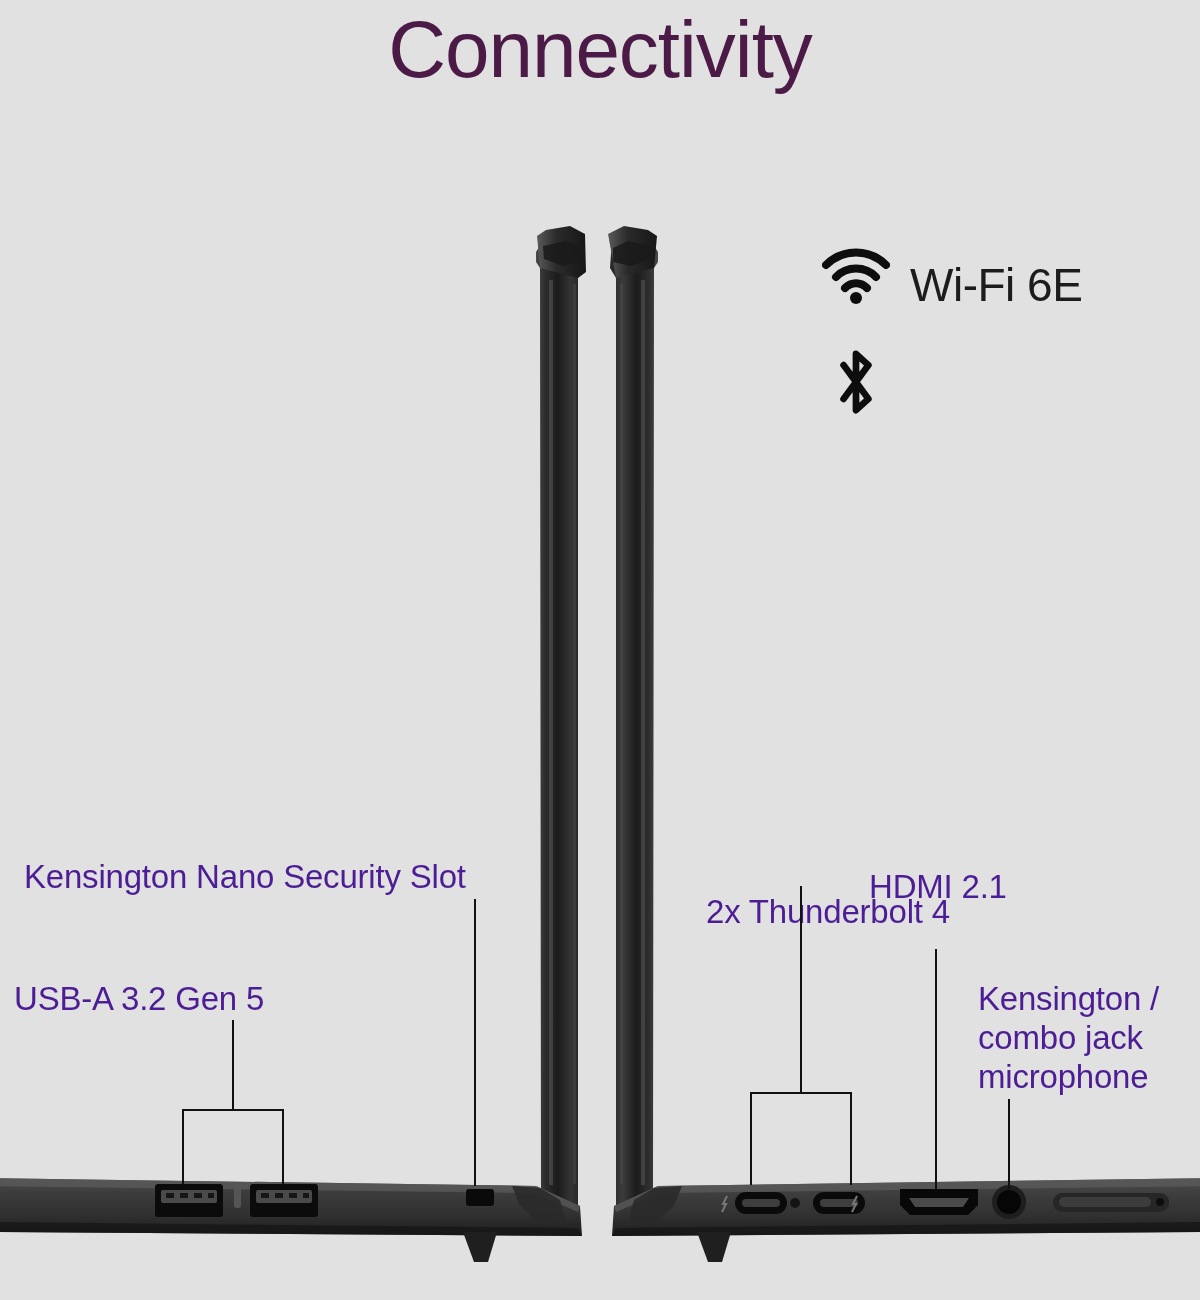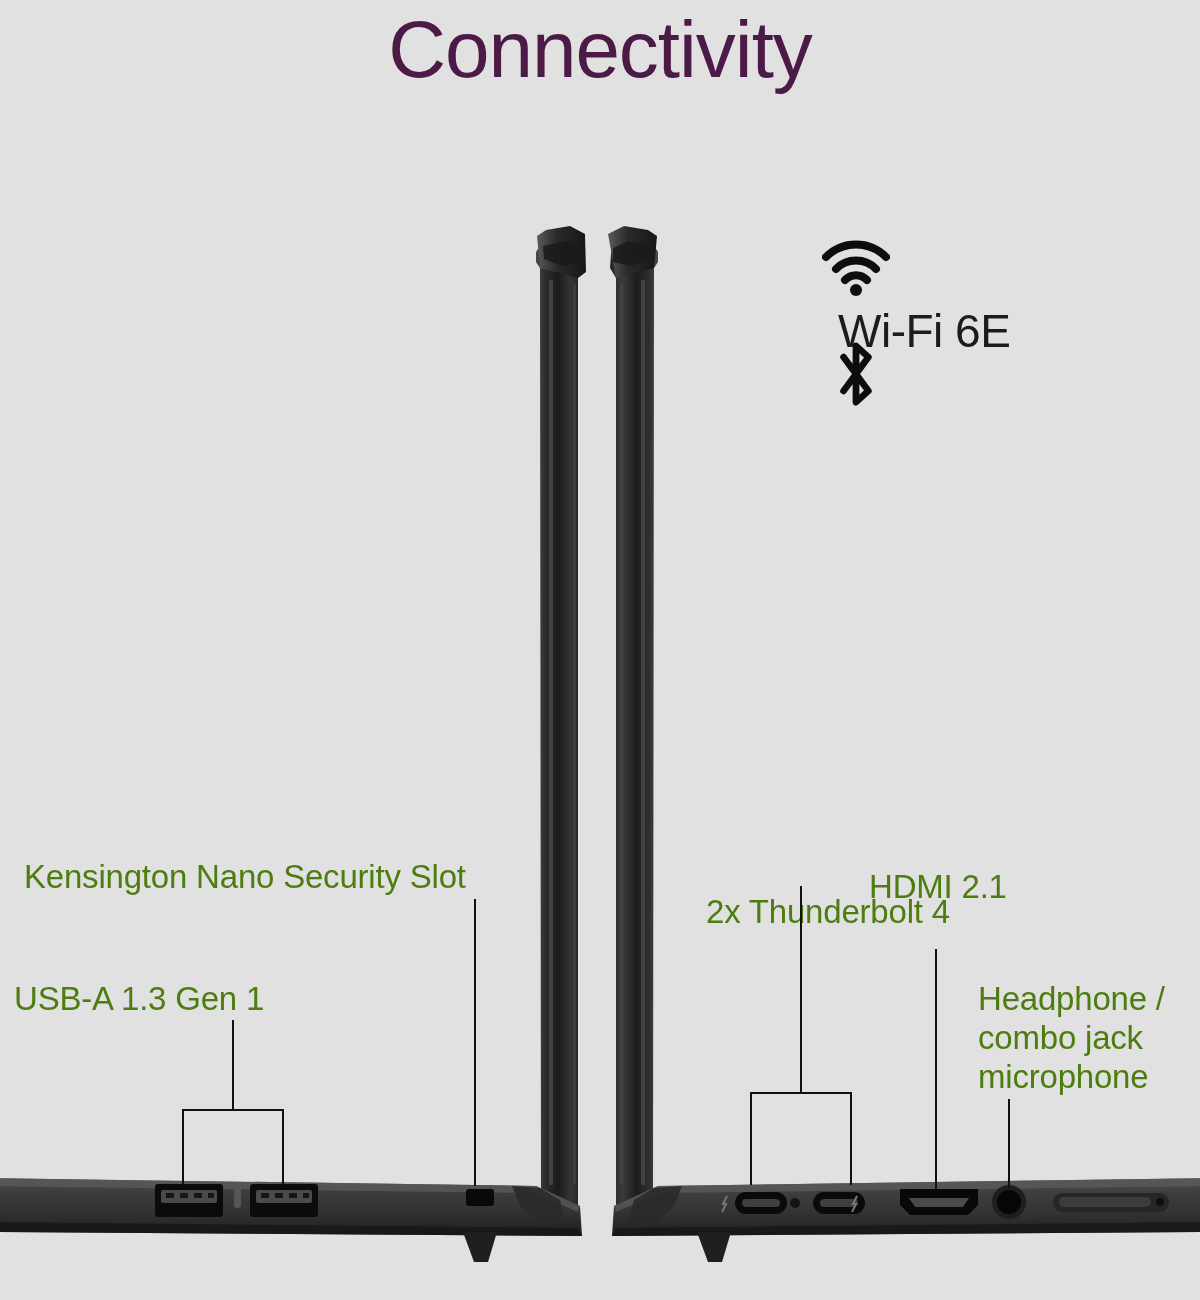--- a/index.html
+++ b/index.html
@@ -22,37 +22,37 @@
     text-align:center;
     font-size:80px;
     font-weight:400;
     letter-spacing:-1px;
     color:#4c1a46;
     line-height:1.1;
   }
 
   
   .wireless { position:absolute; left:820px; top:232px; width:380px; }
-  .wl-row { display:flex; align-items:flex-start; height:80px;flex-direction:column; }
+  .wl-row { display:flex; align-items:flex-end; height:80px; }
   .wl-row.bt { margin-top:26px; }
   .wl-icon {
     width:72px; height:72px;
     display:flex; align-items:center; justify-content:center;
     flex:0 0 72px;
   }
   .wl-label {
     font-size:46px; color:#1c1c1c; white-space:nowrap;
     margin-left:18px; letter-spacing:-0.5px;
   }
 
   
   .callout {
     position:absolute;
     font-size:33px;
-    color:#4d7c0f;
+    color:#4c1d95;
     white-space:nowrap;
     letter-spacing:-0.2px;
     line-height:1.18;
   }
   .callout.multi { white-space:normal; }
 
   
   .leader { position:absolute; background:#111; }
   .leader.v { width:2px; }
   .leader.h { height:2px; }
@@ -214,35 +214,35 @@
       <span class="wl-icon">
         <svg width="50" height="72" viewBox="0 0 40 64" xmlns="http://www.w3.org/2000/svg">
           <path d="M9 17 L31 47 L20 57 L20 7 L31 17 L9 47" stroke="#0d0d0d" stroke-width="6" fill="none" stroke-linecap="round" stroke-linejoin="round"></path>
         </svg>
       </span>
     </div>
   </div>
 
   <div class="callout" style="left:24px; top:858px;">Kensington Nano Security Slot</div>
 
-  <div class="callout" style="left:14px; top:980px;">USB-A 1.3 Gen 1</div>
+  <div class="callout" style="left:14px; top:980px;">USB-A 3.2 Gen 5</div>
 
   <div class="leader v" style="left:474px; top:899px; height:287px;"></div>
 
   <div class="leader v" style="left:232px; top:1020px; height:90px;"></div>
   <div class="leader h" style="left:182px; top:1109px; width:102px;"></div>
   <div class="leader v" style="left:182px; top:1109px; height:76px;"></div>
   <div class="leader v" style="left:282px; top:1109px; height:76px;"></div>
 
   <div class="callout" style="left:706px; top:845px;margin-top:48px;">2x Thunderbolt 4</div>
 
   <div class="callout" style="left:869px; top:868px;">HDMI 2.1</div>
 
   <div class="callout multi" style="left:978px; top:980px; width:215px;">
-    <div>Headphone /</div>
+    <div>Kensington /</div>
     <div>combo jack</div>
     <div>microphone</div>
   </div>
 
   <div class="leader v" style="left:800px; top:886px; height:107px;"></div>
   <div class="leader h" style="left:750px; top:1092px; width:102px;"></div>
   <div class="leader v" style="left:750px; top:1092px; height:93px;"></div>
   <div class="leader v" style="left:850px; top:1092px; height:93px;"></div>
 
   <div class="leader v" style="left:800px; top:993px; height:99px;"></div>

